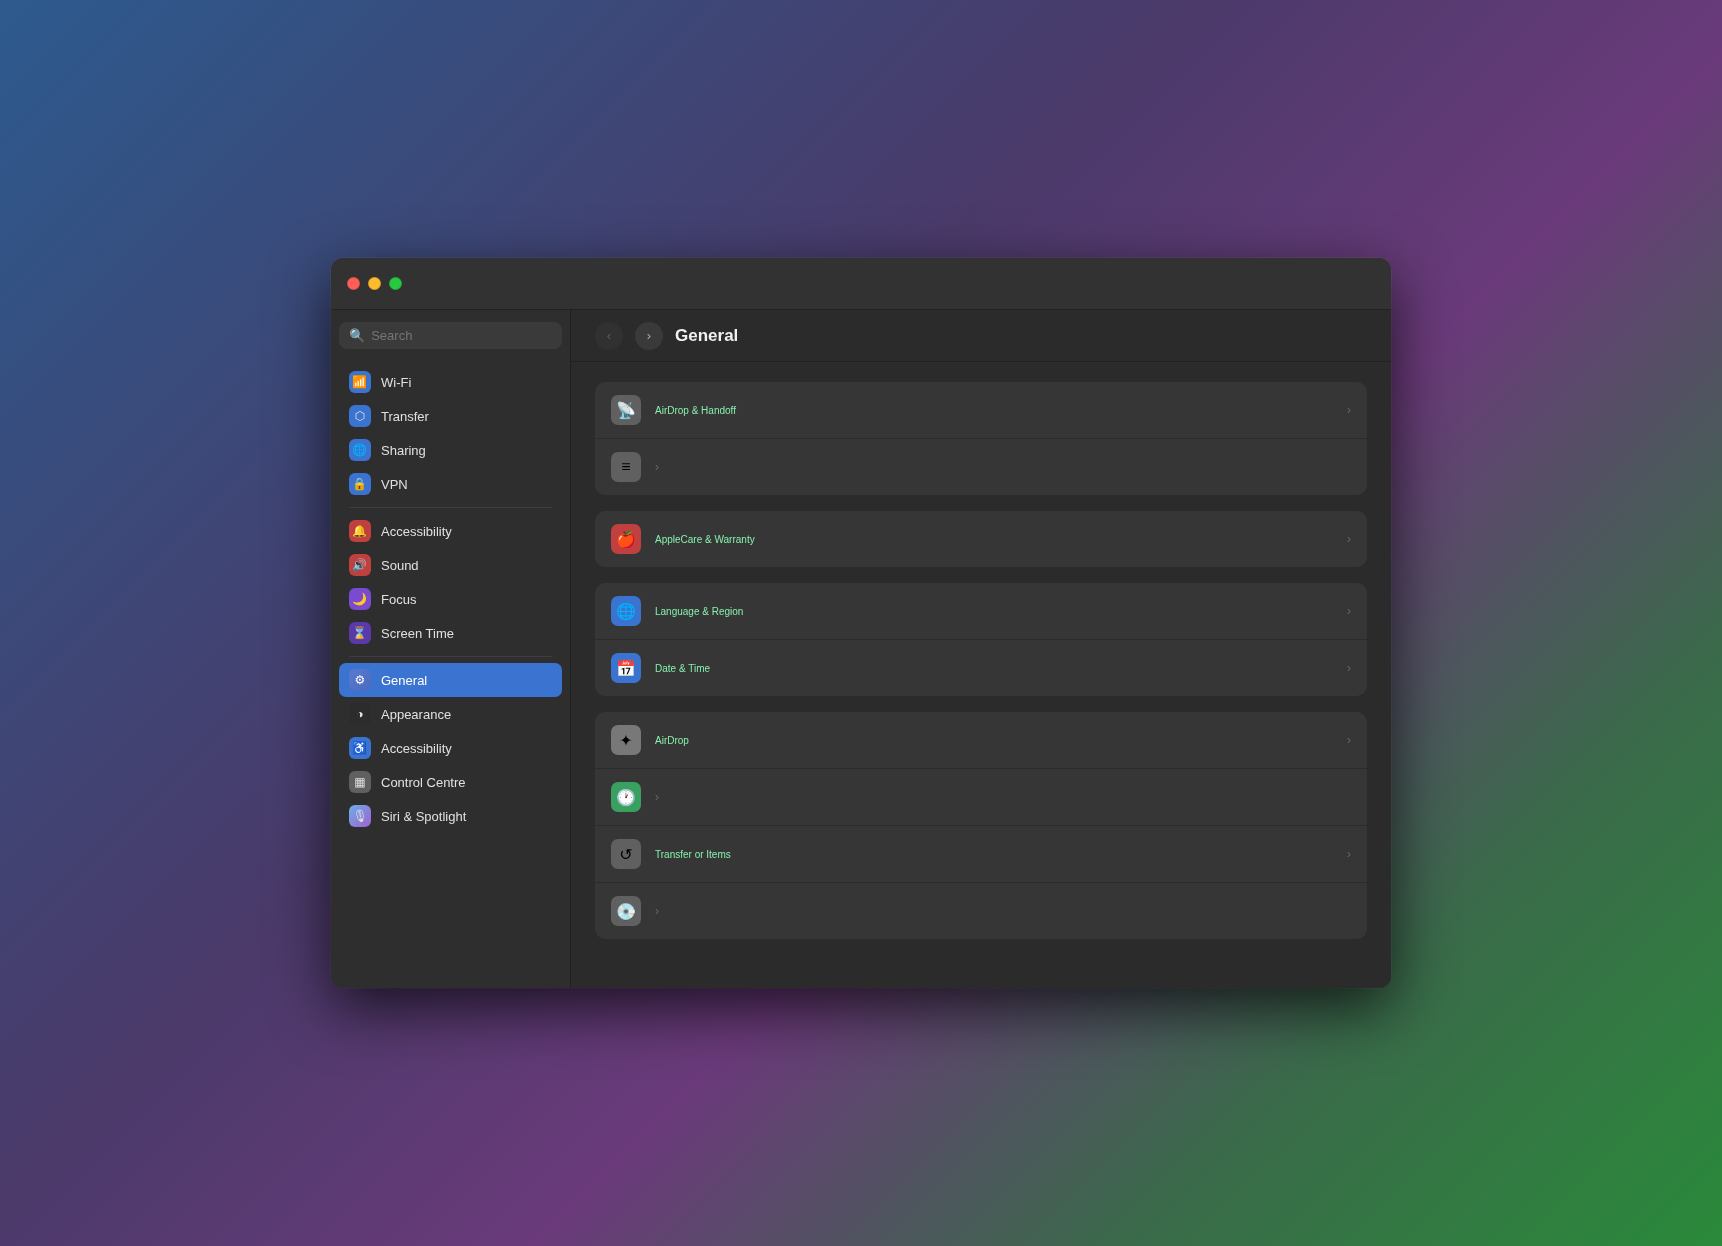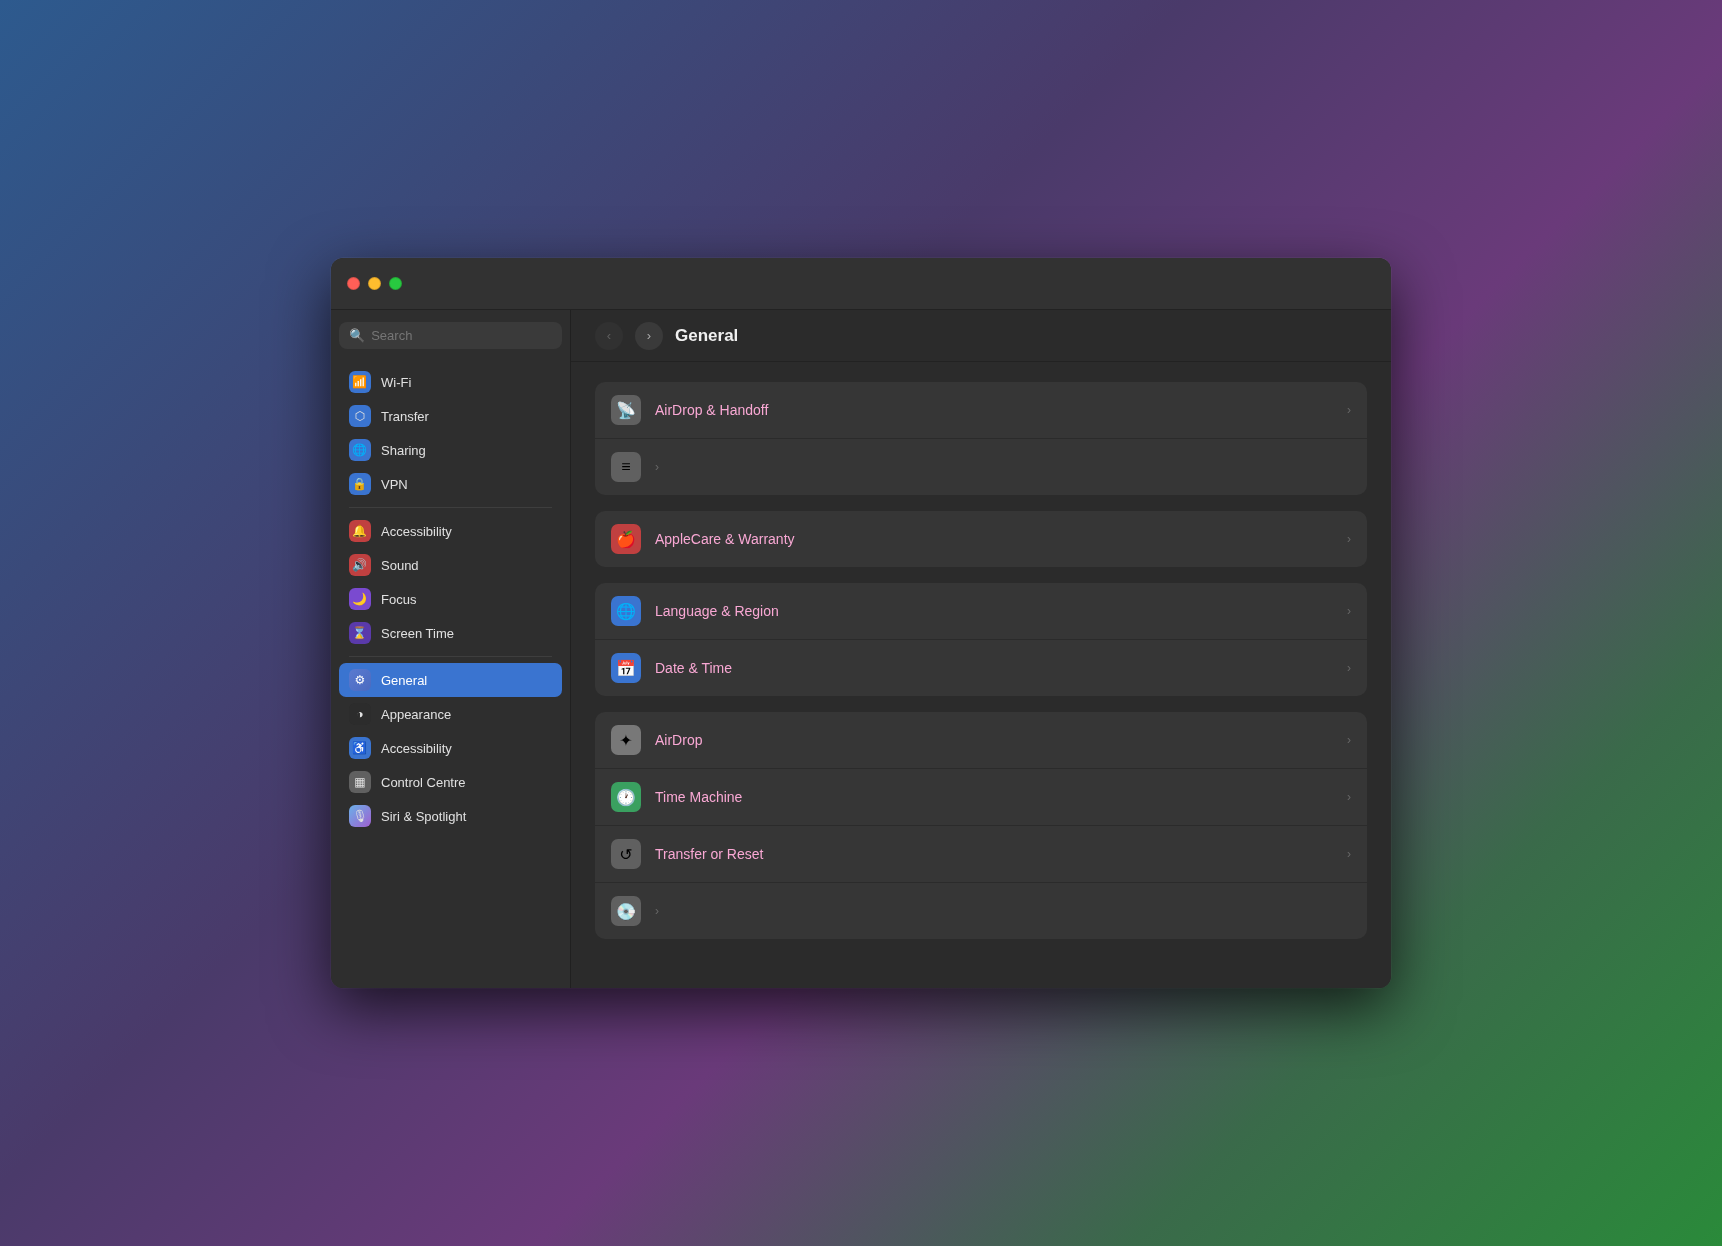--- a/index.html
+++ b/index.html
@@ -197,22 +197,22 @@
       border-radius: 7px;
       display: flex;
       align-items: center;
       justify-content: center;
       font-size: 16px;
       flex-shrink: 0;
     }
 
     .pref-label {
       flex: 1;
-      font-size: 14px;
-      color: #f9a8d4;
+      font-size: 10px;
+      color: #86efac;
       font-weight: 400;
     }
 
     .chevron-icon {
       color: #666;
       font-size: 12px;
     }
 
     ::-webkit-scrollbar { width: 6px; }
     ::-webkit-scrollbar-track { background: transparent; }
@@ -335,26 +335,25 @@
               </div>
             </div>
             <div class="section">
               <div class="pref-item">
                 <div class="pref-icon" style="background: rgb(120, 120, 120);">✦</div>
                 <span class="pref-label">AirDrop</span>
                 <span class="chevron-icon">›</span>
               </div>
               <div class="pref-item">
                 <div class="pref-icon" style="background: rgb(58, 160, 96);">🕐</div>
-                <span class="pref-label">Time Machine</span>
                 <span class="chevron-icon">›</span>
               </div>
               <div class="pref-item">
                 <div class="pref-icon" style="background: rgb(96, 96, 96);">↺</div>
-                <span class="pref-label">Transfer or Reset</span>
+                <span class="pref-label">Transfer or Items</span>
                 <span class="chevron-icon">›</span>
               </div>
               <div class="pref-item">
                 <div class="pref-icon" style="background: rgb(96, 96, 96);">💽</div>
                 <span class="chevron-icon">›</span>
               </div>
             </div>
           </div>
       </div>
     </div>

